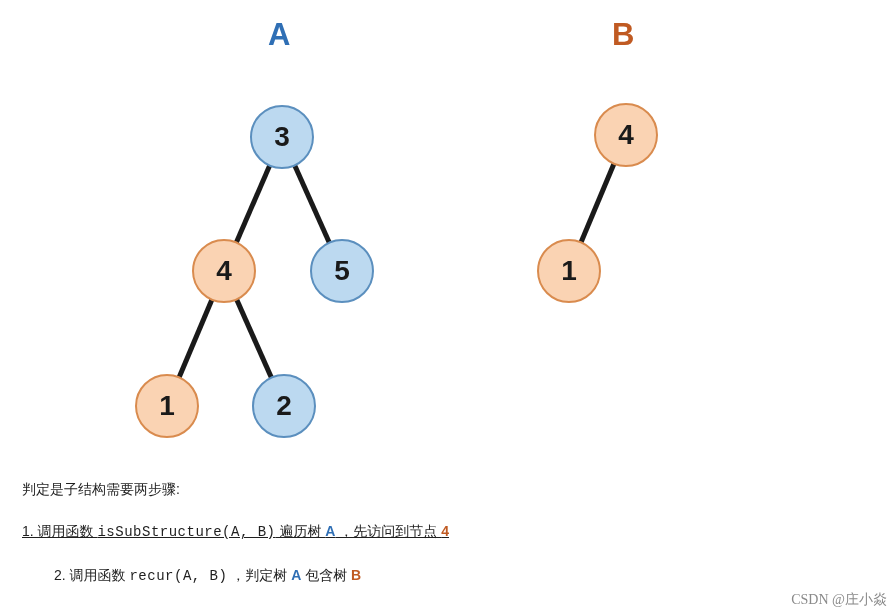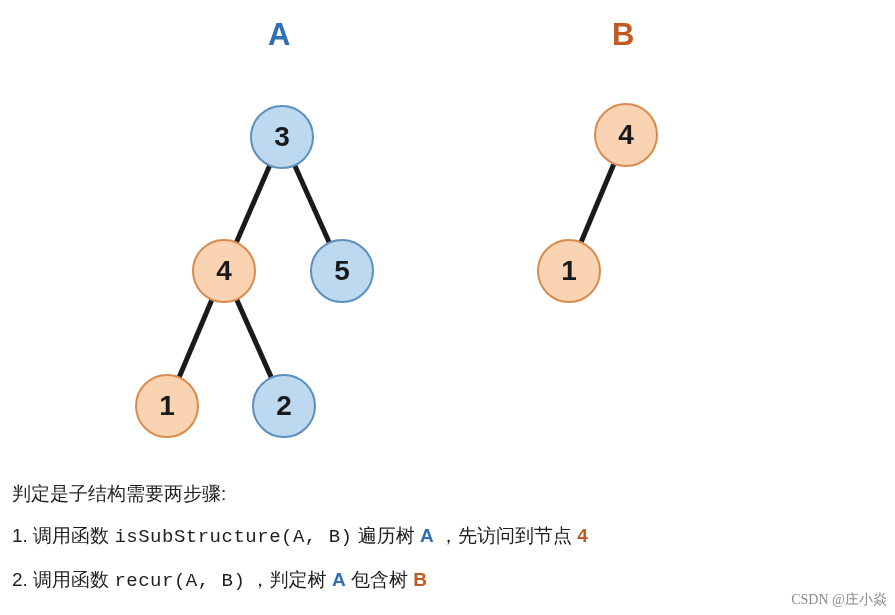--- a/index.html
+++ b/index.html
@@ -54,29 +54,29 @@
   .node.blue {
     background: #bcd9f0;
     border: 2px solid #5b8fbe;
   }
   .node.orange {
     background: #fad3b3;
     border: 2px solid #d98b4e;
   }
   .caption {
     position: absolute;
-    left: 12px;
-    font-size: 19px;
+    left: 22px;
+    font-size: 14px;
     color: #1f1f1f;
     white-space: nowrap;
     font-family: "Liberation Sans", sans-serif;
   }
   #caption-0 { top: 481px; }
-  #caption-1 { top: 523px; }
-  #caption-2 { top: 567px; }
+  #caption-1 { top: 523px; text-decoration: underline; }
+  #caption-2 { top: 567px; margin-left: 32px; }
   .mono {
     font-family: "Liberation Mono", monospace;
     letter-spacing: 0.5px;
   }
   .hl-blue { color: #2f6fb5; font-weight: bold; }
   .hl-orange { color: #c05a22; font-weight: bold; }
   #watermark {
     position: absolute;
     right: 8px;
     bottom: 6px;

